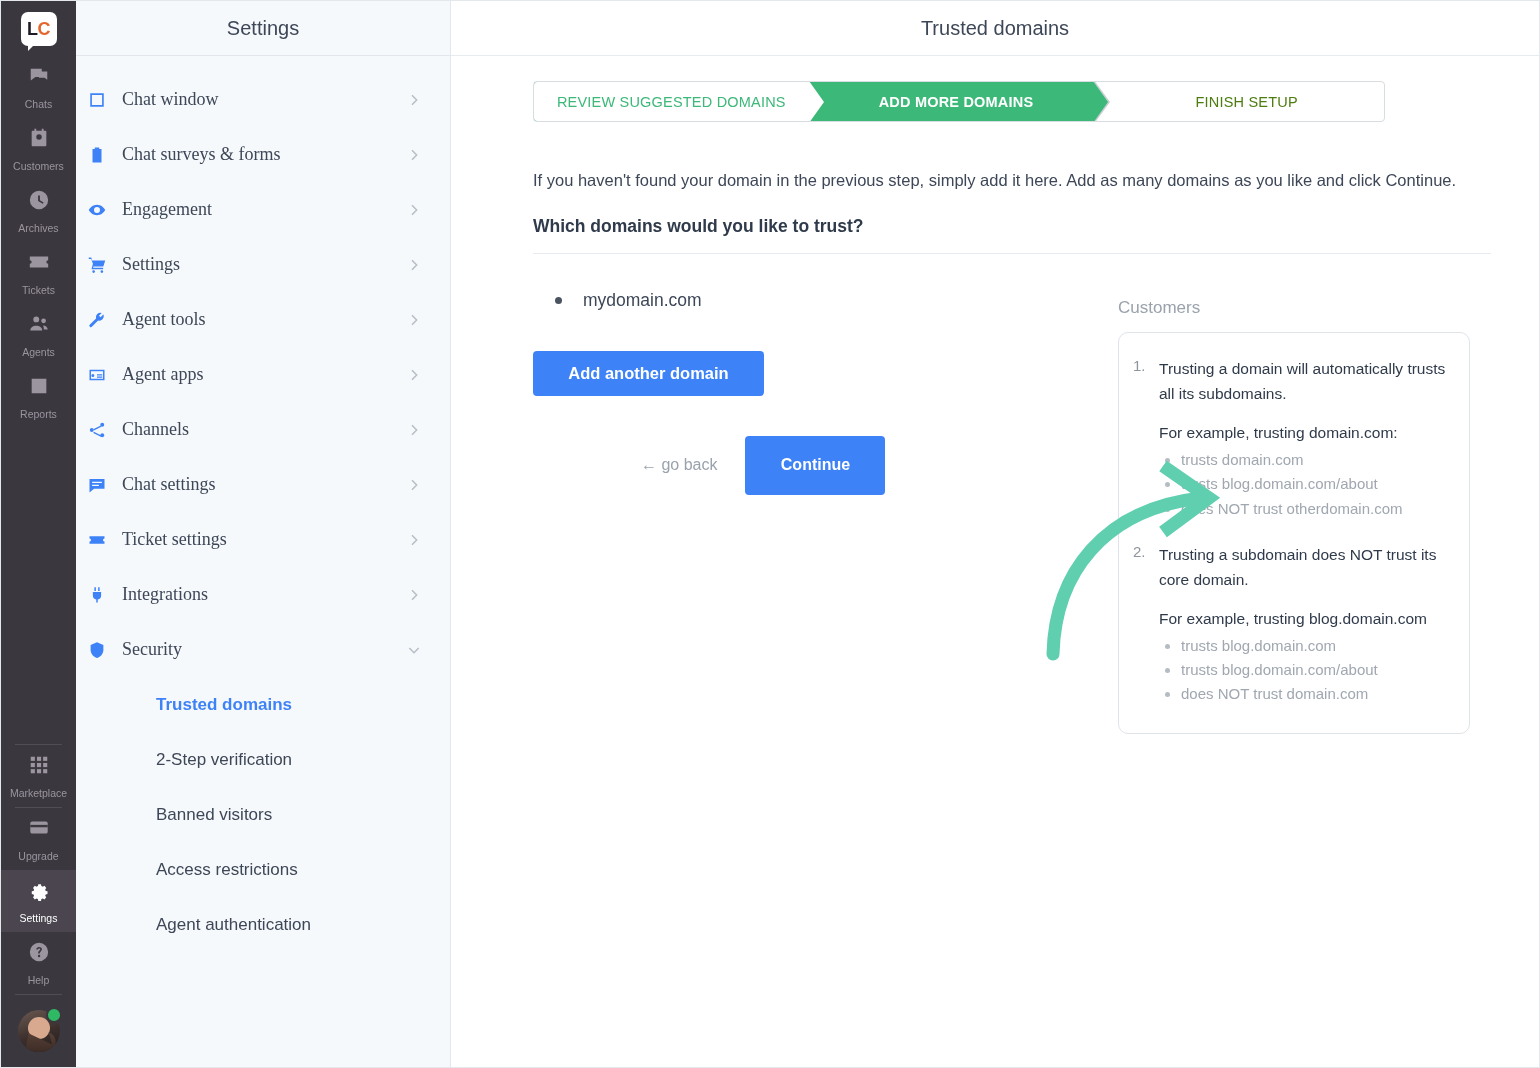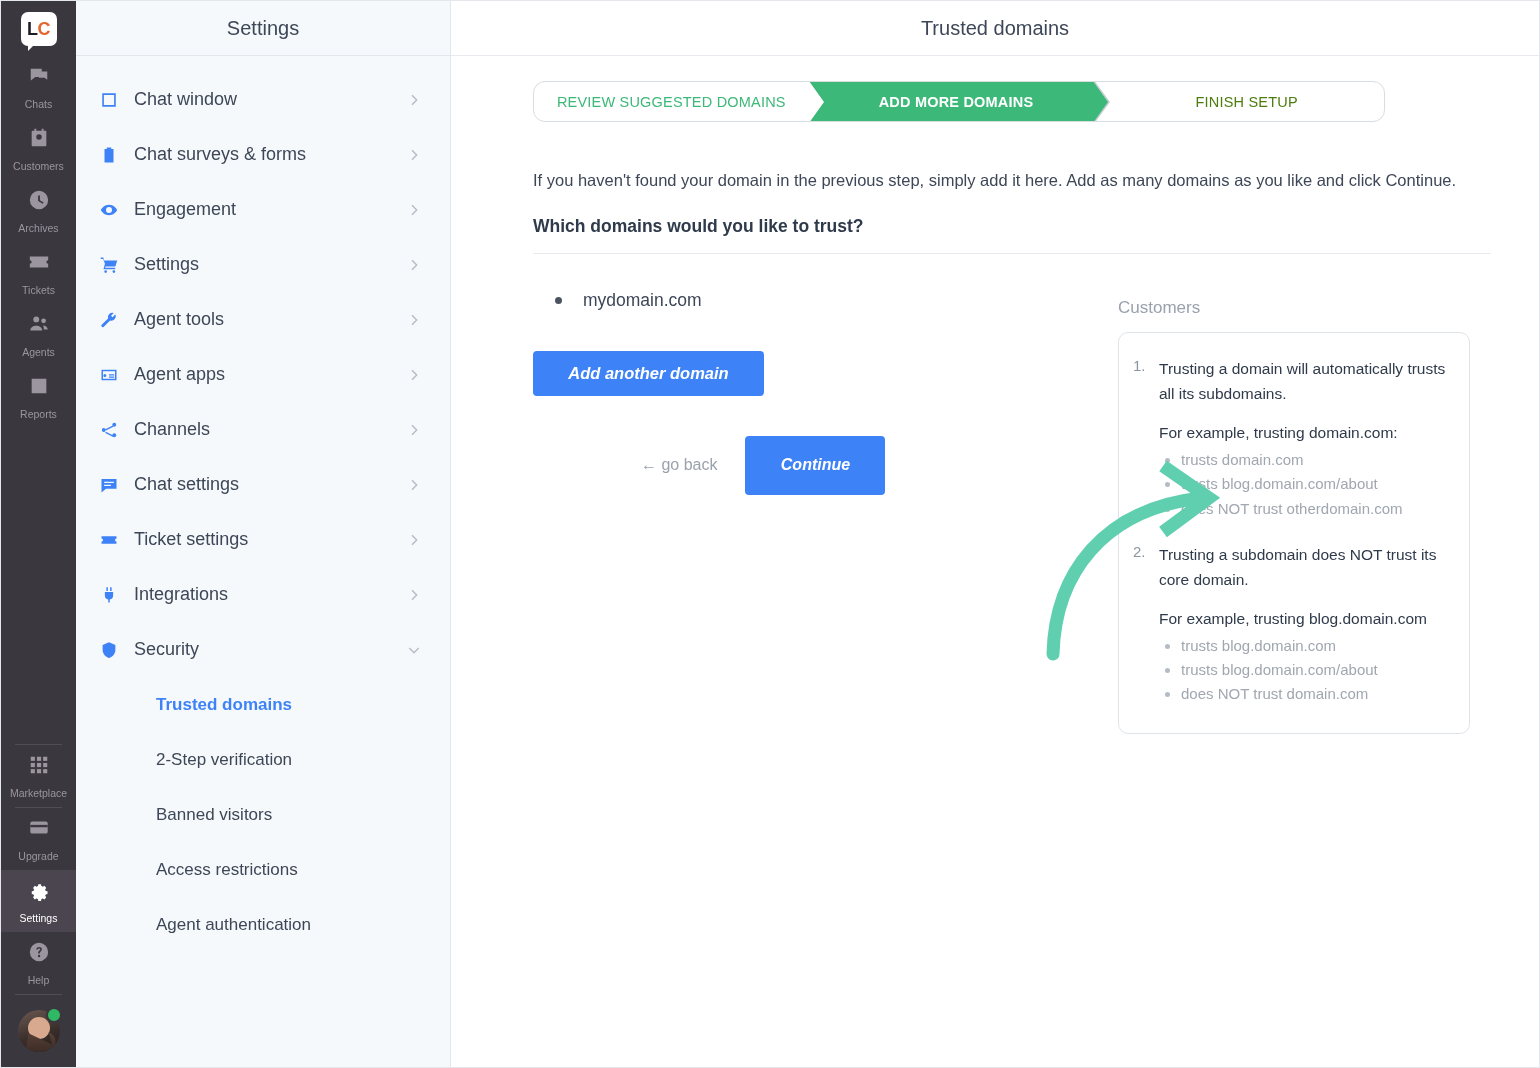--- a/index.html
+++ b/index.html
@@ -110,22 +110,23 @@
     display: flex; align-items: center; justify-content: center;
     border-bottom: 1px solid #e1e7ed;
   }
   .sidebar-header .title {
     font-size: 20px; color: #3d4757; font-weight: 400;
   }
   .sidebar-list { padding-top: 16px; overflow: hidden; }
   .nav-item {
     height: 55px;
     display: flex; align-items: center;
-    padding: 0 28px 0 24px;
+    padding: 0 28px 0 12px;
     cursor: pointer;
+    font-family: Liberation Serif, serif;
   }
   .nav-ico {
     width: 26px; flex: 0 0 26px;
     color: #3e82f7;
     display: flex; align-items: center;
   }
   .nav-ico svg { width: 18px; height: 18px; fill: currentColor; display: block; }
   .nav-label {
     flex: 1;
     font-size: 18px; color: #3d4757;
@@ -148,21 +149,21 @@
     height: 55px;
     display: flex; align-items: center; justify-content: center;
     border-bottom: 1px solid #e7ebef;
   }
   .main-header .title { font-size: 20px; color: #3d4757; }
   .main-body { flex: 1; padding: 25px 55px 0 82px; position: relative; }
 
   
   .stepper {
     display: flex; width: 852px; height: 41px;
-    border: 1px solid #d8dde2; border-radius: 12px;
+    border: 1px solid #d8dde2; border-radius: 4px;
     background: #ffffff; overflow: hidden;
   }
   .step {
     flex: 1; position: relative;
     display: flex; align-items: center; justify-content: center;
     font-size: 14.5px; letter-spacing: 0.2px;
   }
   .step .step-label { position: relative; z-index: 3; }
   .step.s1 { color: #3cb878; border: 1px solid #3cb878; border-right: none;
              border-radius: 4px 0 0 4px; margin: -1px 0 -1px -1px; }
@@ -229,21 +230,20 @@
   }
   .domain-list li::before {
     content: ""; position: absolute; left: 0; top: 9px;
     width: 7px; height: 7px; border-radius: 50%; background: #4a5360;
   }
 
   .btn {
     border: none; border-radius: 4px; cursor: pointer;
     font-family: inherit; color: #fff; background: #3e82f7;
     font-weight: bold;
-    font-style: italic;
   }
   .btn-add {
     margin-top: 38px;
     width: 231px; height: 45px;
     font-size: 16.5px;
   }
   .actions {
     margin-top: 40px;
     display: flex; align-items: center; gap: 28px;
     padding-left: 108px;

